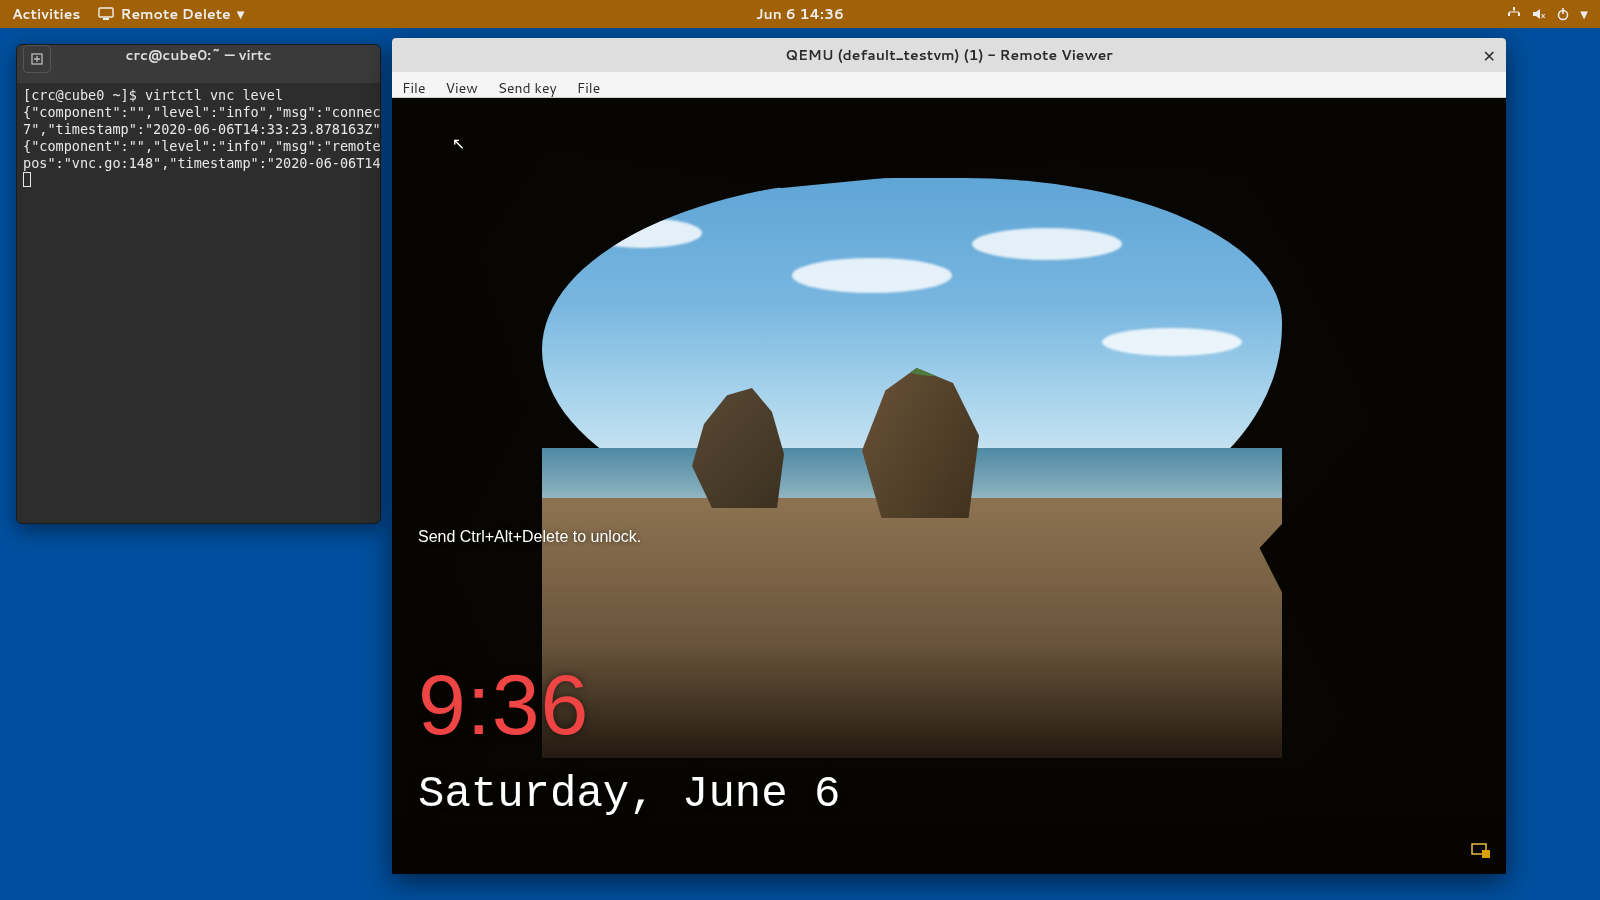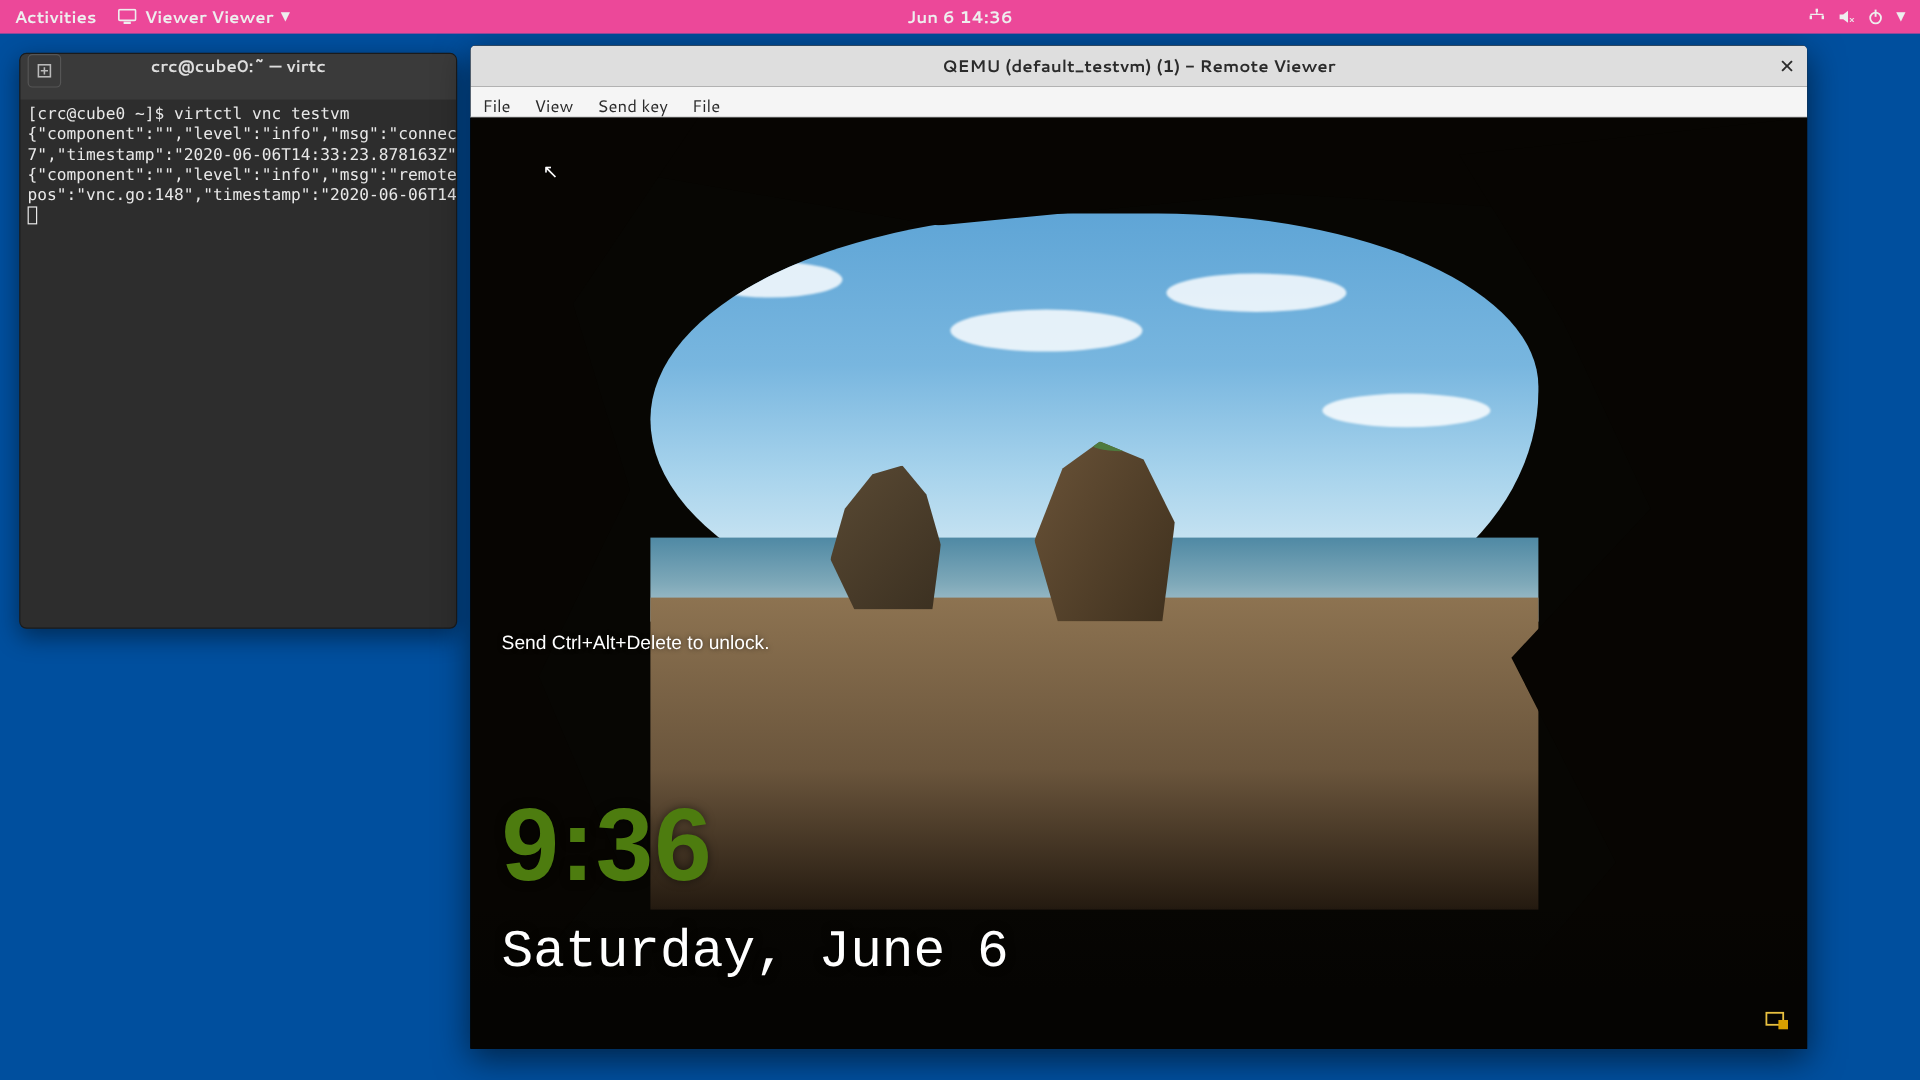--- a/index.html
+++ b/index.html
@@ -1,19 +1,19 @@
 <!DOCTYPE html>
 <html><head>
 <meta charset="utf-8">
 <style>
 html,body{margin:0;padding:0;width:1600px;height:900px;overflow:hidden;font-family:"Cantarell","Segoe UI","DejaVu Sans",sans-serif;background:#004f9e;color:#e8e8e8}
 *{box-sizing:border-box}
 
 
-.topbar{position:absolute;top:0;left:0;right:0;height:28px;background:#ec4899;color:#eee;display:flex;align-items:center;font-size:14px;font-weight:600;z-index:50}
+.topbar{position:absolute;top:0;left:0;right:0;height:28px;background:#a16207;color:#eee;display:flex;align-items:center;font-size:14px;font-weight:600;z-index:50}
 .topbar .left{display:flex;align-items:center;gap:18px;padding-left:12px}
 .topbar .center{position:absolute;left:50%;transform:translateX(-50%)}
 .topbar .right{margin-left:auto;display:flex;align-items:center;gap:10px;padding-right:12px}
 .topbar .app{display:flex;align-items:center;gap:6px}
 .topbar .app .tri{font-size:10px}
 .topbar svg{display:block}
 
 
 .term{position:absolute;left:16px;top:44px;width:365px;height:480px;background:#2d2d2d;border:1px solid #1b1b1b;border-radius:6px;box-shadow:0 6px 20px rgba(0,0,0,.45);overflow:hidden;color:#ddd}
 .term .hdr{height:38px;background:#3a3a3a;display:flex;position:relative}
@@ -42,41 +42,41 @@
 .rockB::after{content:"";position:absolute;left:35%;top:-6px;width:40%;height:14px;background:#4e7a3e;border-radius:50%}
 
 .cave{position:absolute;inset:0;pointer-events:none}
 .cave .blk{position:absolute;background:#070502}
 .cave .top{left:0;top:0;width:100%;height:90px;clip-path:polygon(0 0,100% 0,100% 100%,60% 70%,35% 100%,0 25%)}
 .cave .left{left:0;top:0;width:190px;height:100%;clip-path:polygon(0 0,100% 0,45% 20%,70% 40%,30% 60%,65% 80%,0 100%)}
 .cave .right{right:0;top:0;width:290px;height:100%;clip-path:polygon(100% 0,100% 100%,0 100%,45% 80%,15% 58%,55% 42%,30% 22%,0 4%)}
 .cave .bottom{left:0;bottom:0;width:100%;height:120px;background:linear-gradient(transparent,#050402 60%)}
 
 .lock-hint{position:absolute;left:26px;top:430px;color:#fff;font-size:16px;font-weight:400;text-shadow:0 0 4px rgba(0,0,0,.6);font-family:"Segoe UI",sans-serif}
-.lock-time{position:absolute;left:26px;bottom:120px;color:#4d7c0f;font-size:86px;font-weight:700;letter-spacing:1px;text-shadow:0 0 8px rgba(0,0,0,.5);font-family:"Segoe UI Light","Segoe UI",sans-serif}
+.lock-time{position:absolute;left:26px;bottom:120px;color:#ef4444;font-size:86px;font-weight:400;letter-spacing:1px;text-shadow:0 0 8px rgba(0,0,0,.5);font-family:"Segoe UI Light","Segoe UI",sans-serif}
 .lock-date{position:absolute;left:26px;bottom:55px;color:#fff;font-size:44px;font-weight:300;text-shadow:0 0 8px rgba(0,0,0,.5);font-family:Liberation Mono, monospace}
 
 .guest-cursor{position:absolute;left:60px;top:33px;color:#fff;font-size:16px;text-shadow:1px 1px 0 #000;pointer-events:none}
 .net-badge{position:absolute;right:16px;bottom:16px;width:20px;height:16px;}
 .net-badge svg{display:block}
 </style>
 </head>
 <body>
 
 <div class="topbar">
   <div class="left">
     <span>Activities</span>
     <span class="app">
       <span>
         <svg width="16" height="14" viewBox="0 0 16 14">
             <rect x="1" y="1" width="14" height="9" rx="1" fill="none" stroke="#eee" stroke-width="1.4"></rect>
             <rect x="5" y="11" width="6" height="2" fill="#eee"></rect>
           </svg>
       </span>
-      <span>Viewer Viewer</span>
+      <span>Remote Delete</span>
       <span class="tri">▼</span>
     </span>
   </div>
   <div class="center">Jun 6  14:36</div>
   <div class="right">
     <span>
       <svg width="16" height="14" viewBox="0 0 16 14">
           <rect x="7" y="0" width="2" height="3" fill="#eee"></rect>
           <rect x="2" y="6" width="2" height="3" fill="#eee"></rect>
           <rect x="12" y="6" width="2" height="3" fill="#eee"></rect>
@@ -102,21 +102,21 @@
 <div class="term">
   <div class="hdr">
     <div class="newtab">
       <svg width="14" height="14" viewBox="0 0 14 14">
           <rect x="2" y="2" width="10" height="10" fill="none" stroke="#bbb" stroke-width="1.3"></rect>
           <path d="M7 4v6M4 7h6" stroke="#bbb" stroke-width="1.3"></path>
         </svg>
     </div>
     <div class="title">crc@cube0:~ — virtc</div>
   </div>
-  <div class="body"><span>[crc@cube0 ~]$ virtctl vnc testvm</span>
+  <div class="body"><span>[crc@cube0 ~]$ virtctl vnc level</span>
 <span>{"component":"","level":"info","msg":"connec</span>
 <span>7","timestamp":"2020-06-06T14:33:23.878163Z"</span>
 <span>{"component":"","level":"info","msg":"remote</span>
 <span>pos":"vnc.go:148","timestamp":"2020-06-06T14</span>
 <span class="cursor"></span></div>
 </div>
 
 <div class="rv">
   <div class="titlebar">
     <span class="ttl">QEMU (default_testvm) (1) - Remote Viewer</span>

